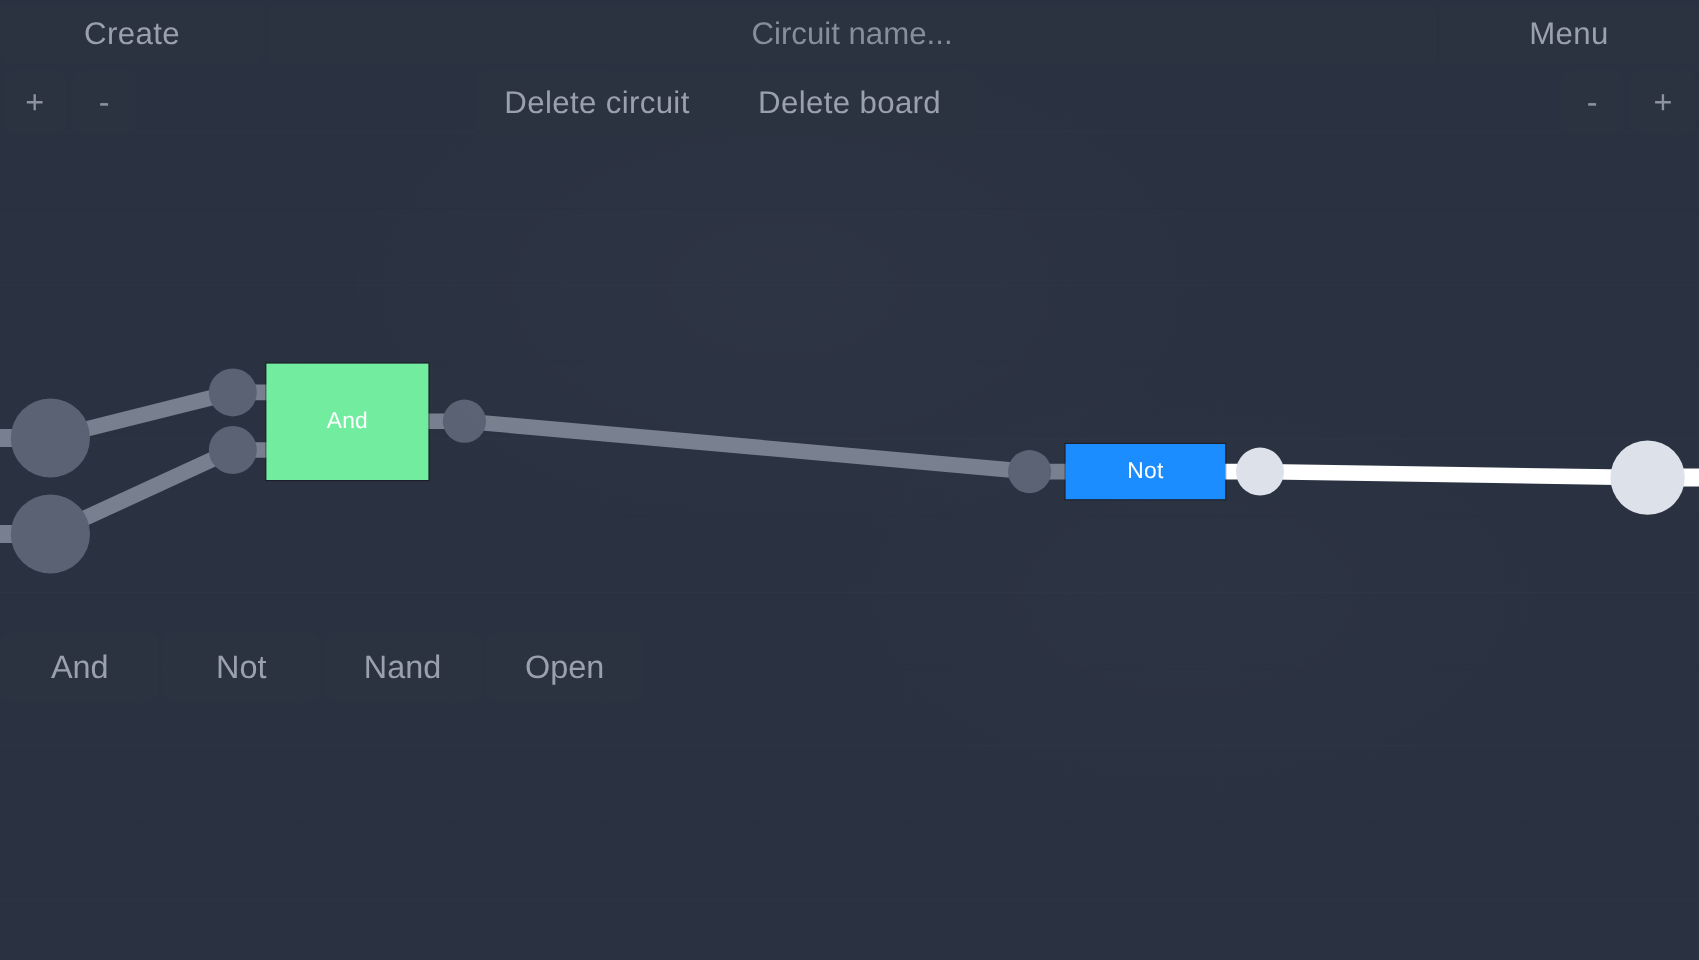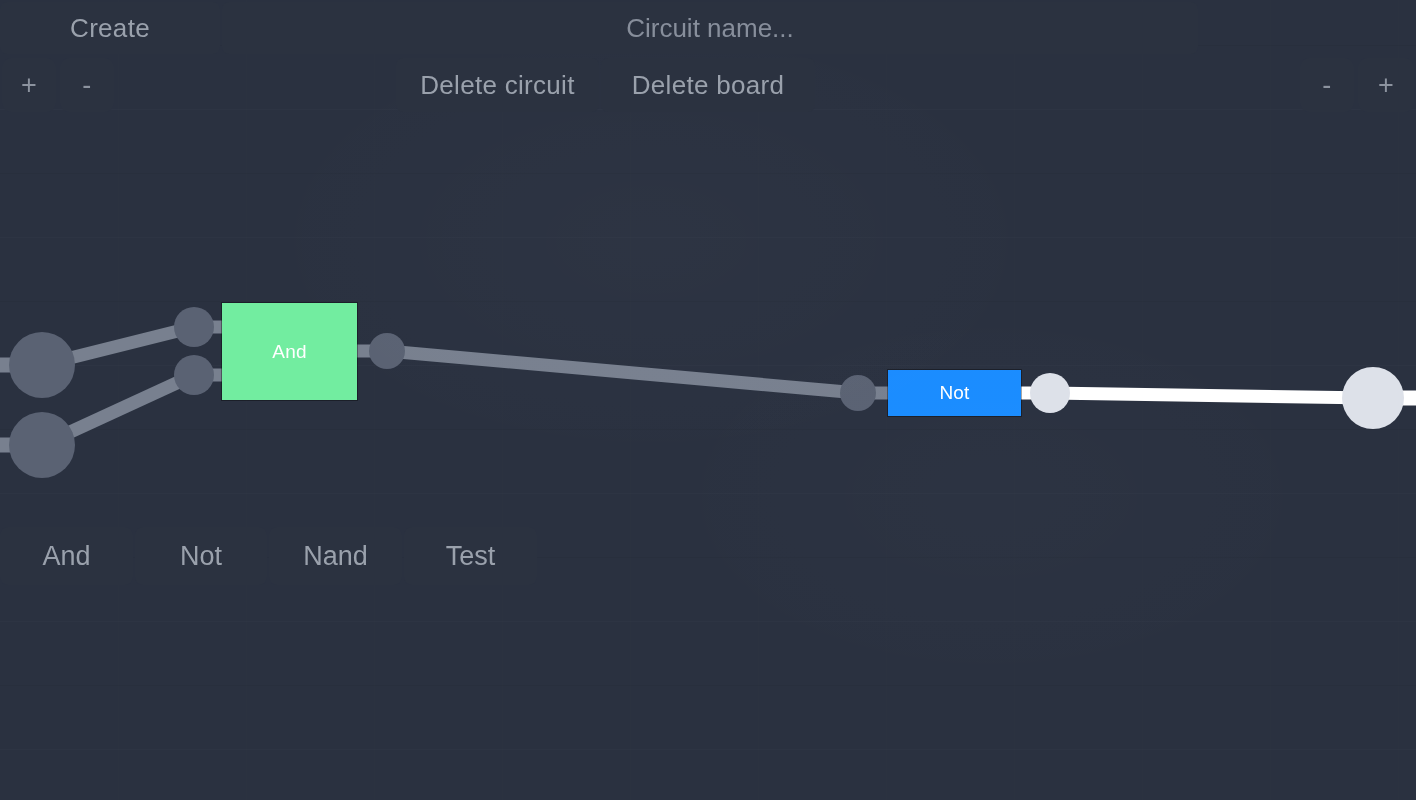--- a/index.html
+++ b/index.html
@@ -139,30 +139,31 @@
         <div class="gate not" style="left: 888px; top: 370px; width: 133px; height: 46px;">
           <span>Not</span>
         </div>
       </div>
   </div>
 
   <div class="bar-btn" style="left:0px; top:2px; width:220px; height:52px;">Create</div>
 
   <input id="name-input" type="text" placeholder="Circuit name..." style="">
 
+  <div class="bar-btn" style="left:1199px; top:2px; width:217px; height:52px;">Menu</div>
 
   <div class="bar-btn small sym" style="left:2px; top:58px; width:54px; height:54px;">+</div>
   <div class="bar-btn small sym" style="left:60px; top:58px; width:54px; height:54px;">-</div>
 
   <div class="bar-btn" style="left:396px; top:58px; width:203px; height:54px;">Delete circuit</div>
   <div class="bar-btn" style="left:601px; top:58px; width:214px; height:54px;">Delete board</div>
 
   <div class="bar-btn small sym" style="left:1300px; top:58px; width:54px; height:54px;">-</div>
   <div class="bar-btn small sym" style="left:1358px; top:58px; width:56px; height:54px;">+</div>
 
   <div id="palette">
       <div class="bottom-btn" style="left: 0px; width: 133px;">And</div>
       <div class="bottom-btn" style="left: 135px; width: 132px;">Not</div>
       <div class="bottom-btn" style="left: 269px; width: 133px; text-align: right;">Nand</div>
-      <div class="bottom-btn" style="left: 404px; width: 133px;">Test</div>
+      <div class="bottom-btn" style="left: 404px; width: 133px;">Open</div>
     </div>
 
 </div>
 
 </body></html>

